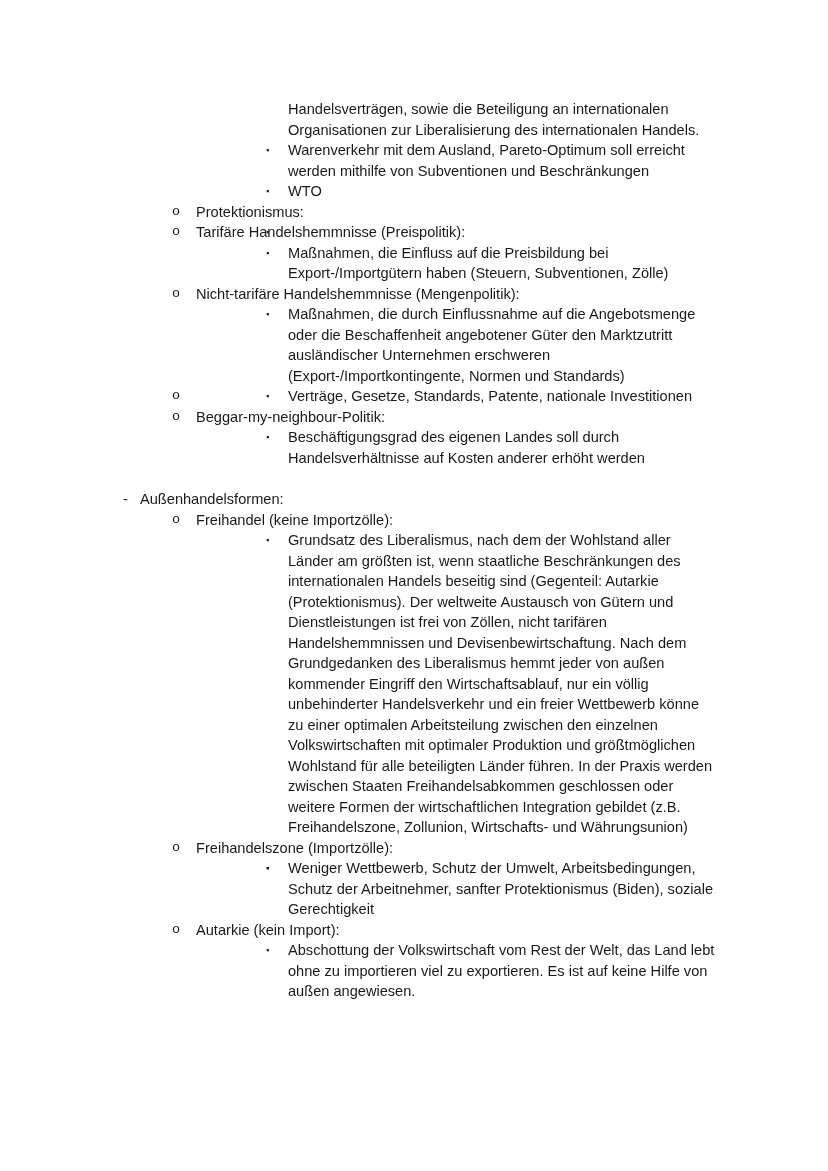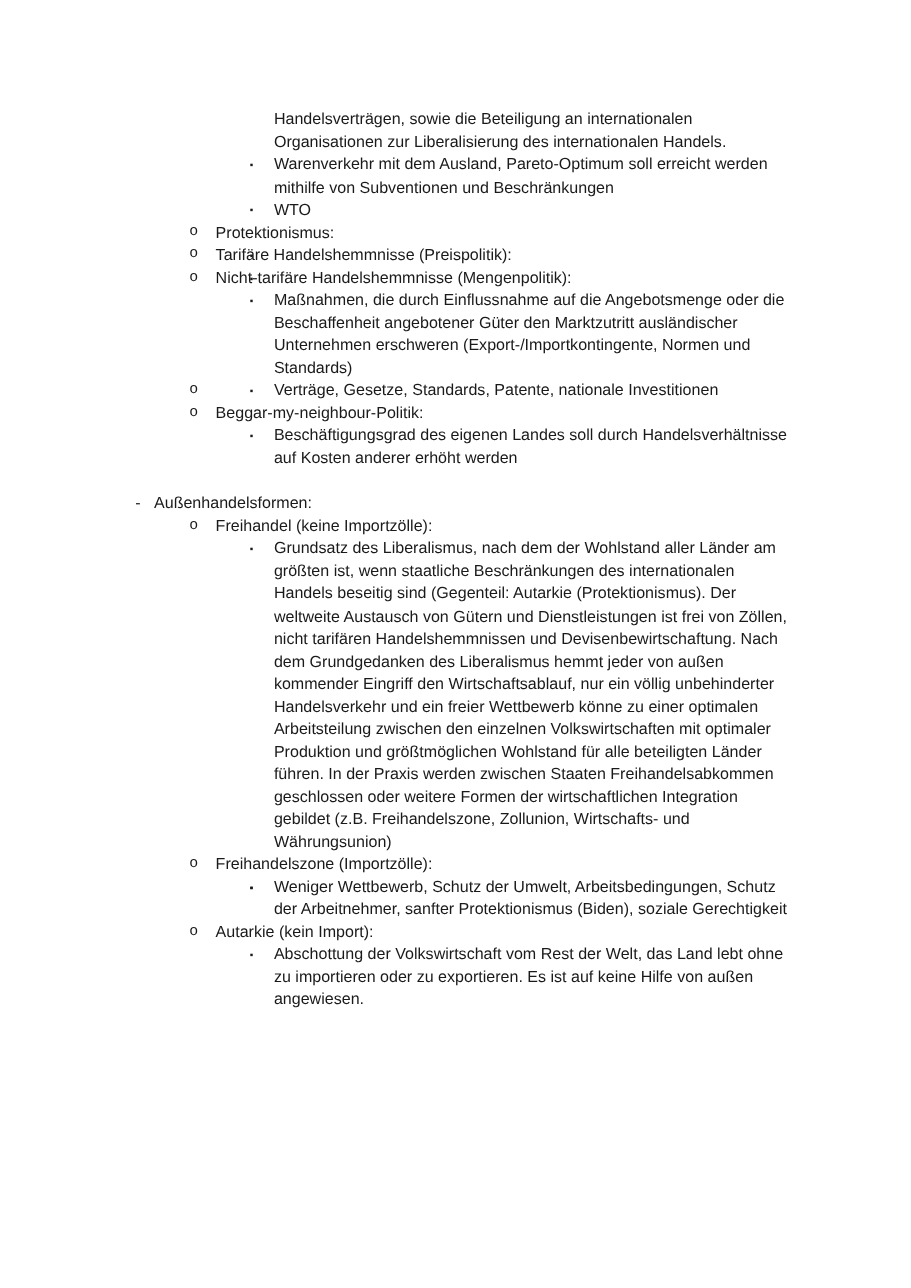--- a/index.html
+++ b/index.html
@@ -17,21 +17,21 @@
   }
   .content {
     position: absolute;
     top: 99px;
     left: 0;
     width: 717px;
   }
   .item { position: relative; }
   .item.level-1 { padding-left: 140px; }
   .item.level-2 { padding-left: 196px; }
-  .item.level-3 { padding-left: 249px; }
+  .item.level-3 { padding-left: 249px; margin-left: 39px; }
   .marker {
     position: absolute;
     top: 0;
     color: #1a1a1a;
   }
   .level-1 .marker { left: 123px; }
   .level-2 .marker { left: 172px; }
   .level-3 .marker { left: 227px; }
   .marker.circle { font-family: "Liberation Mono", monospace; font-size: 13.5px; }
   .marker.square { font-size: 9px; line-height: 20.5px; }
@@ -60,20 +60,21 @@
       </div>
       <div class="item level-3">
         <span class="marker square">▪</span>
       </div>
       <div class="item level-2">
         <span class="marker circle">o</span>
         <span class="text">Tarifäre Handelshemmnisse (Preispolitik):</span>
       </div>
       <div class="item level-3">
         <span class="marker square">▪</span>
+        <span class="text">Maßnahmen, die Einfluss auf die Preisbildung bei Export-/Importgütern haben (Steuern, Subventionen, Zölle)</span>
       </div>
       <div class="item level-2">
         <span class="marker circle">o</span>
         <span class="text">Nicht-tarifäre Handelshemmnisse (Mengenpolitik):</span>
       </div>
       <div class="item level-3">
         <span class="marker square">▪</span>
         <span class="text">Maßnahmen, die durch Einflussnahme auf die Angebotsmenge oder die Beschaffenheit angebotener Güter den Marktzutritt ausländischer Unternehmen erschweren (Export-/Importkontingente, Normen und Standards)</span>
       </div>
       <div class="item level-2">
@@ -113,16 +114,16 @@
       <div class="item level-3">
         <span class="marker square">▪</span>
         <span class="text">Weniger Wettbewerb, Schutz der Umwelt, Arbeitsbedingungen, Schutz der Arbeitnehmer, sanfter Protektionismus (Biden), soziale Gerechtigkeit</span>
       </div>
       <div class="item level-2">
         <span class="marker circle">o</span>
         <span class="text">Autarkie (kein Import):</span>
       </div>
       <div class="item level-3">
         <span class="marker square">▪</span>
-        <span class="text">Abschottung der Volkswirtschaft vom Rest der Welt, das Land lebt ohne zu importieren oder zu exportieren. Es ist auf keine Hilfe von außen angewiesen.</span>
+        <span class="text">Abschottung der Volkswirtschaft vom Rest der Welt, das Land lebt ohne zu importieren viel zu exportieren. Es ist auf keine Hilfe von außen angewiesen.</span>
       </div>
     </div>
 </div>
 
 </body></html>

